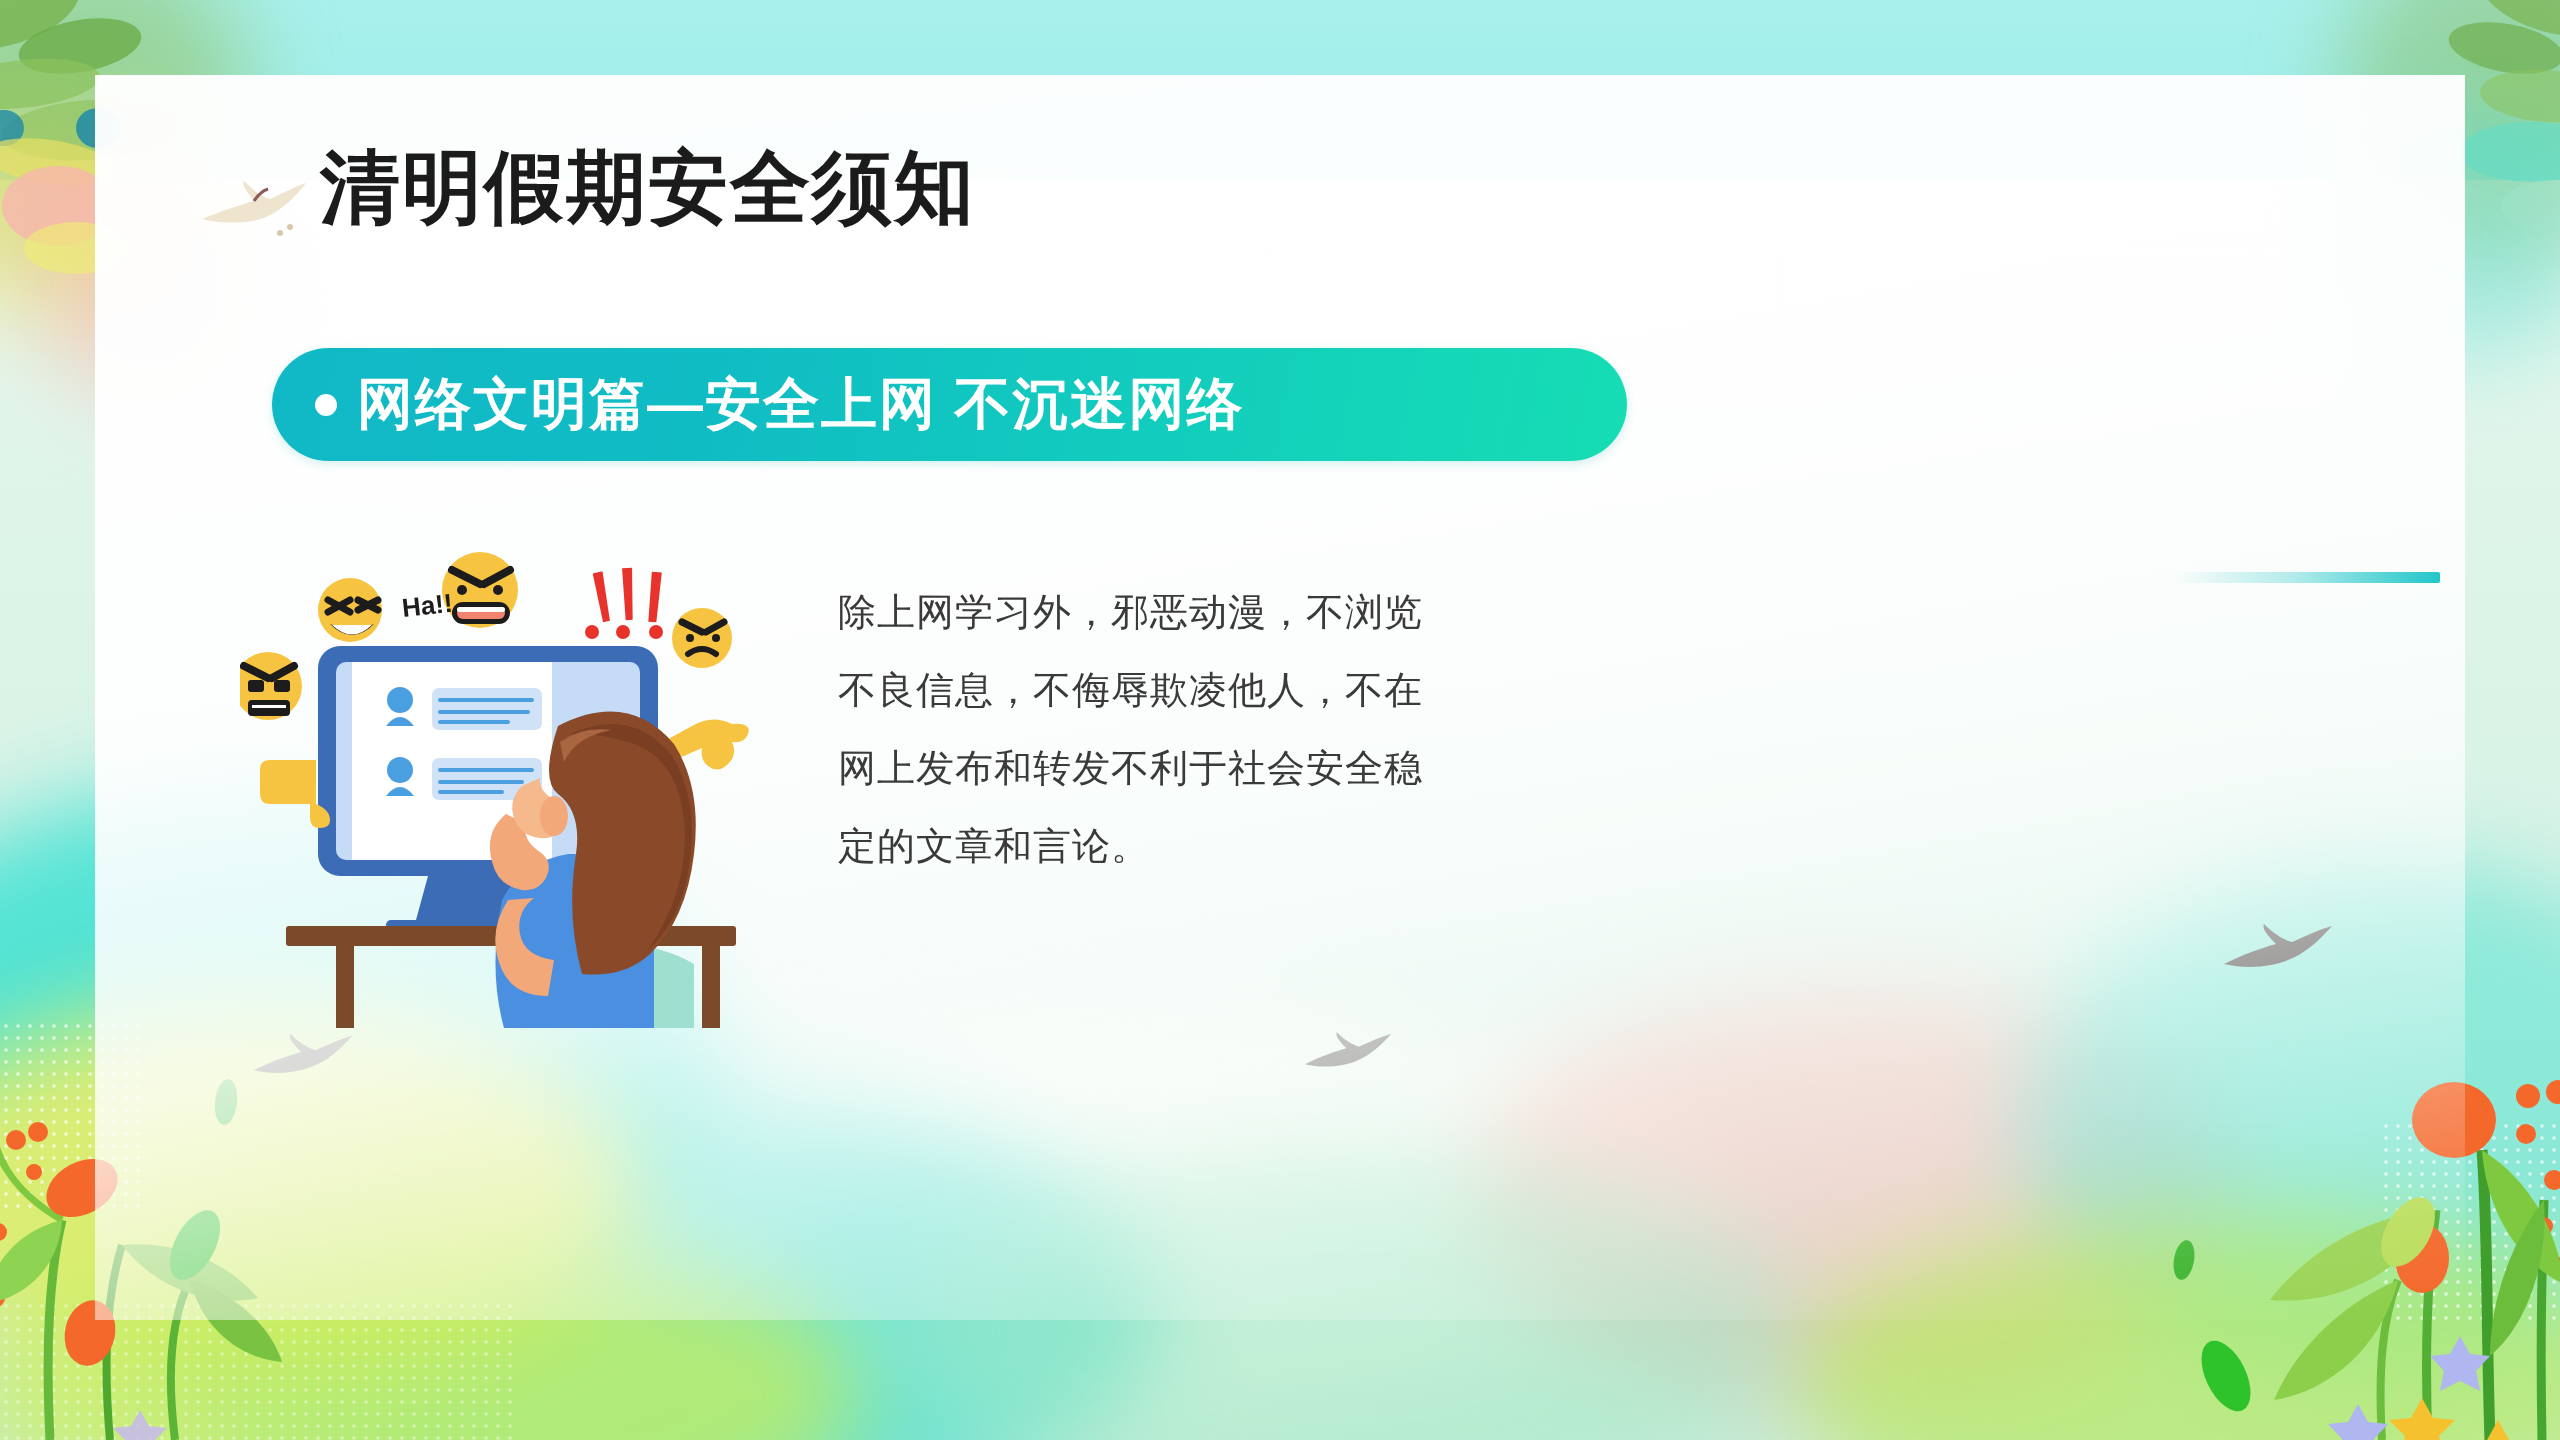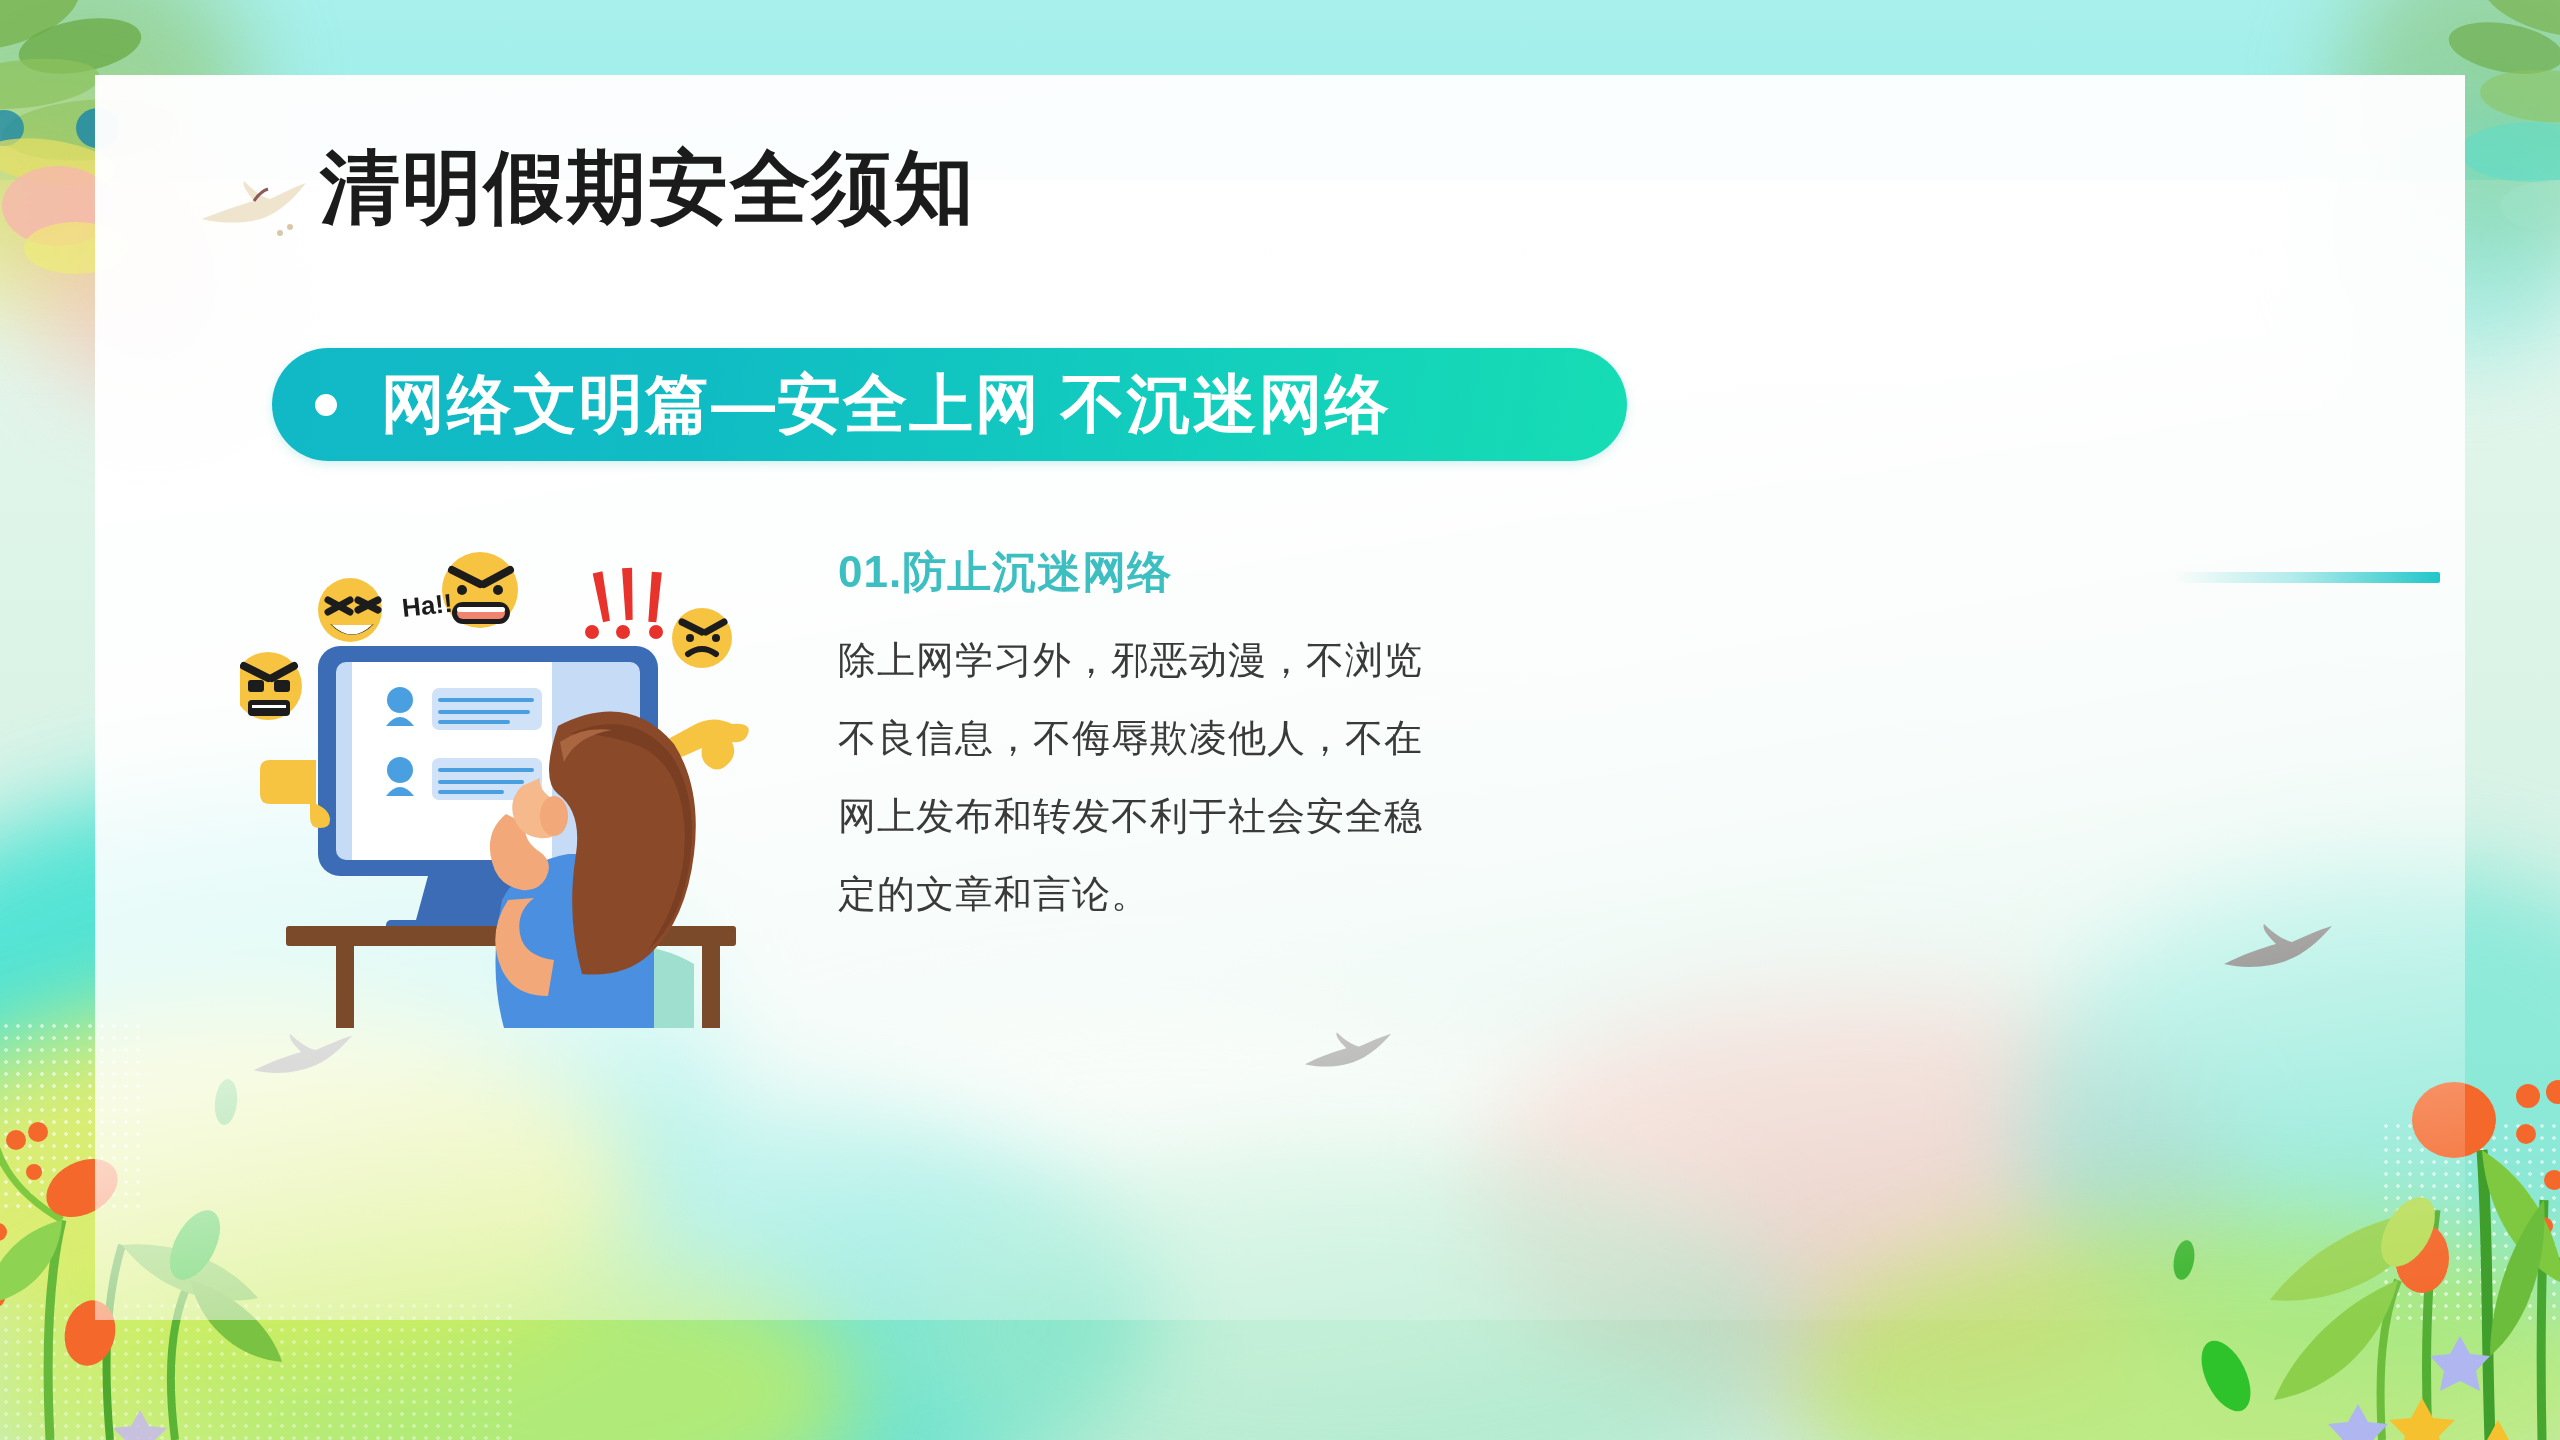--- a/index.html
+++ b/index.html
@@ -75,22 +75,22 @@
     width:1355px; height:113px; border-radius:57px;
     background:linear-gradient(100deg,#11b9c6 0%,#10bcc4 32%,#12cdbd 66%,#16ddb4 100%);
     display:flex; align-items:center;
     box-shadow:0 3px 10px rgba(20,170,170,.18);
   }
   .banner-dot {
     width:22px; height:22px; border-radius:50%;
     background:#ffffff; margin-left:43px; flex:none;
   }
   .banner-text {
-    margin-left:44px; color:#ffffff;
-    font-size:64px; font-weight:bold; letter-spacing:2px;
+    margin-left:20px; color:#ffffff;
+    font-size:56px; font-weight:bold; letter-spacing:2px;
     white-space:nowrap;
     font-family:"Liberation Sans","DejaVu Sans",sans-serif;
   }
 
   
   .col { position:absolute; top:548px; }
   .col-1 { left:838px; width:620px; }
   .col-2 { left:1500px; width:900px; }
   .col-head {
     font-size:44px; font-weight:bold; color:#3dbfc2;
@@ -233,21 +233,20 @@
 <div class="title">清明假期安全须知</div>
 
 <div class="banner">
   <span class="banner-dot"></span>
   <span class="banner-text">网络文明篇—安全上网 不沉迷网络</span>
 </div>
 
 <div class="accent-bar"></div>
 
 <div class="col col-1">
-  <div class="col-head">01.防止沉迷网络</div>
   <div class="col-body">除上网学习外，邪恶动漫，不浏览不良信息，不侮辱欺凌他人，不在网上发布和转发不利于社会安全稳定的文章和言论。</div>
 </div>
 
 <div class="col col-2">
 </div>
 
 <div class="illus">
   <svg viewBox="0 0 520 500">
 
     <g>

